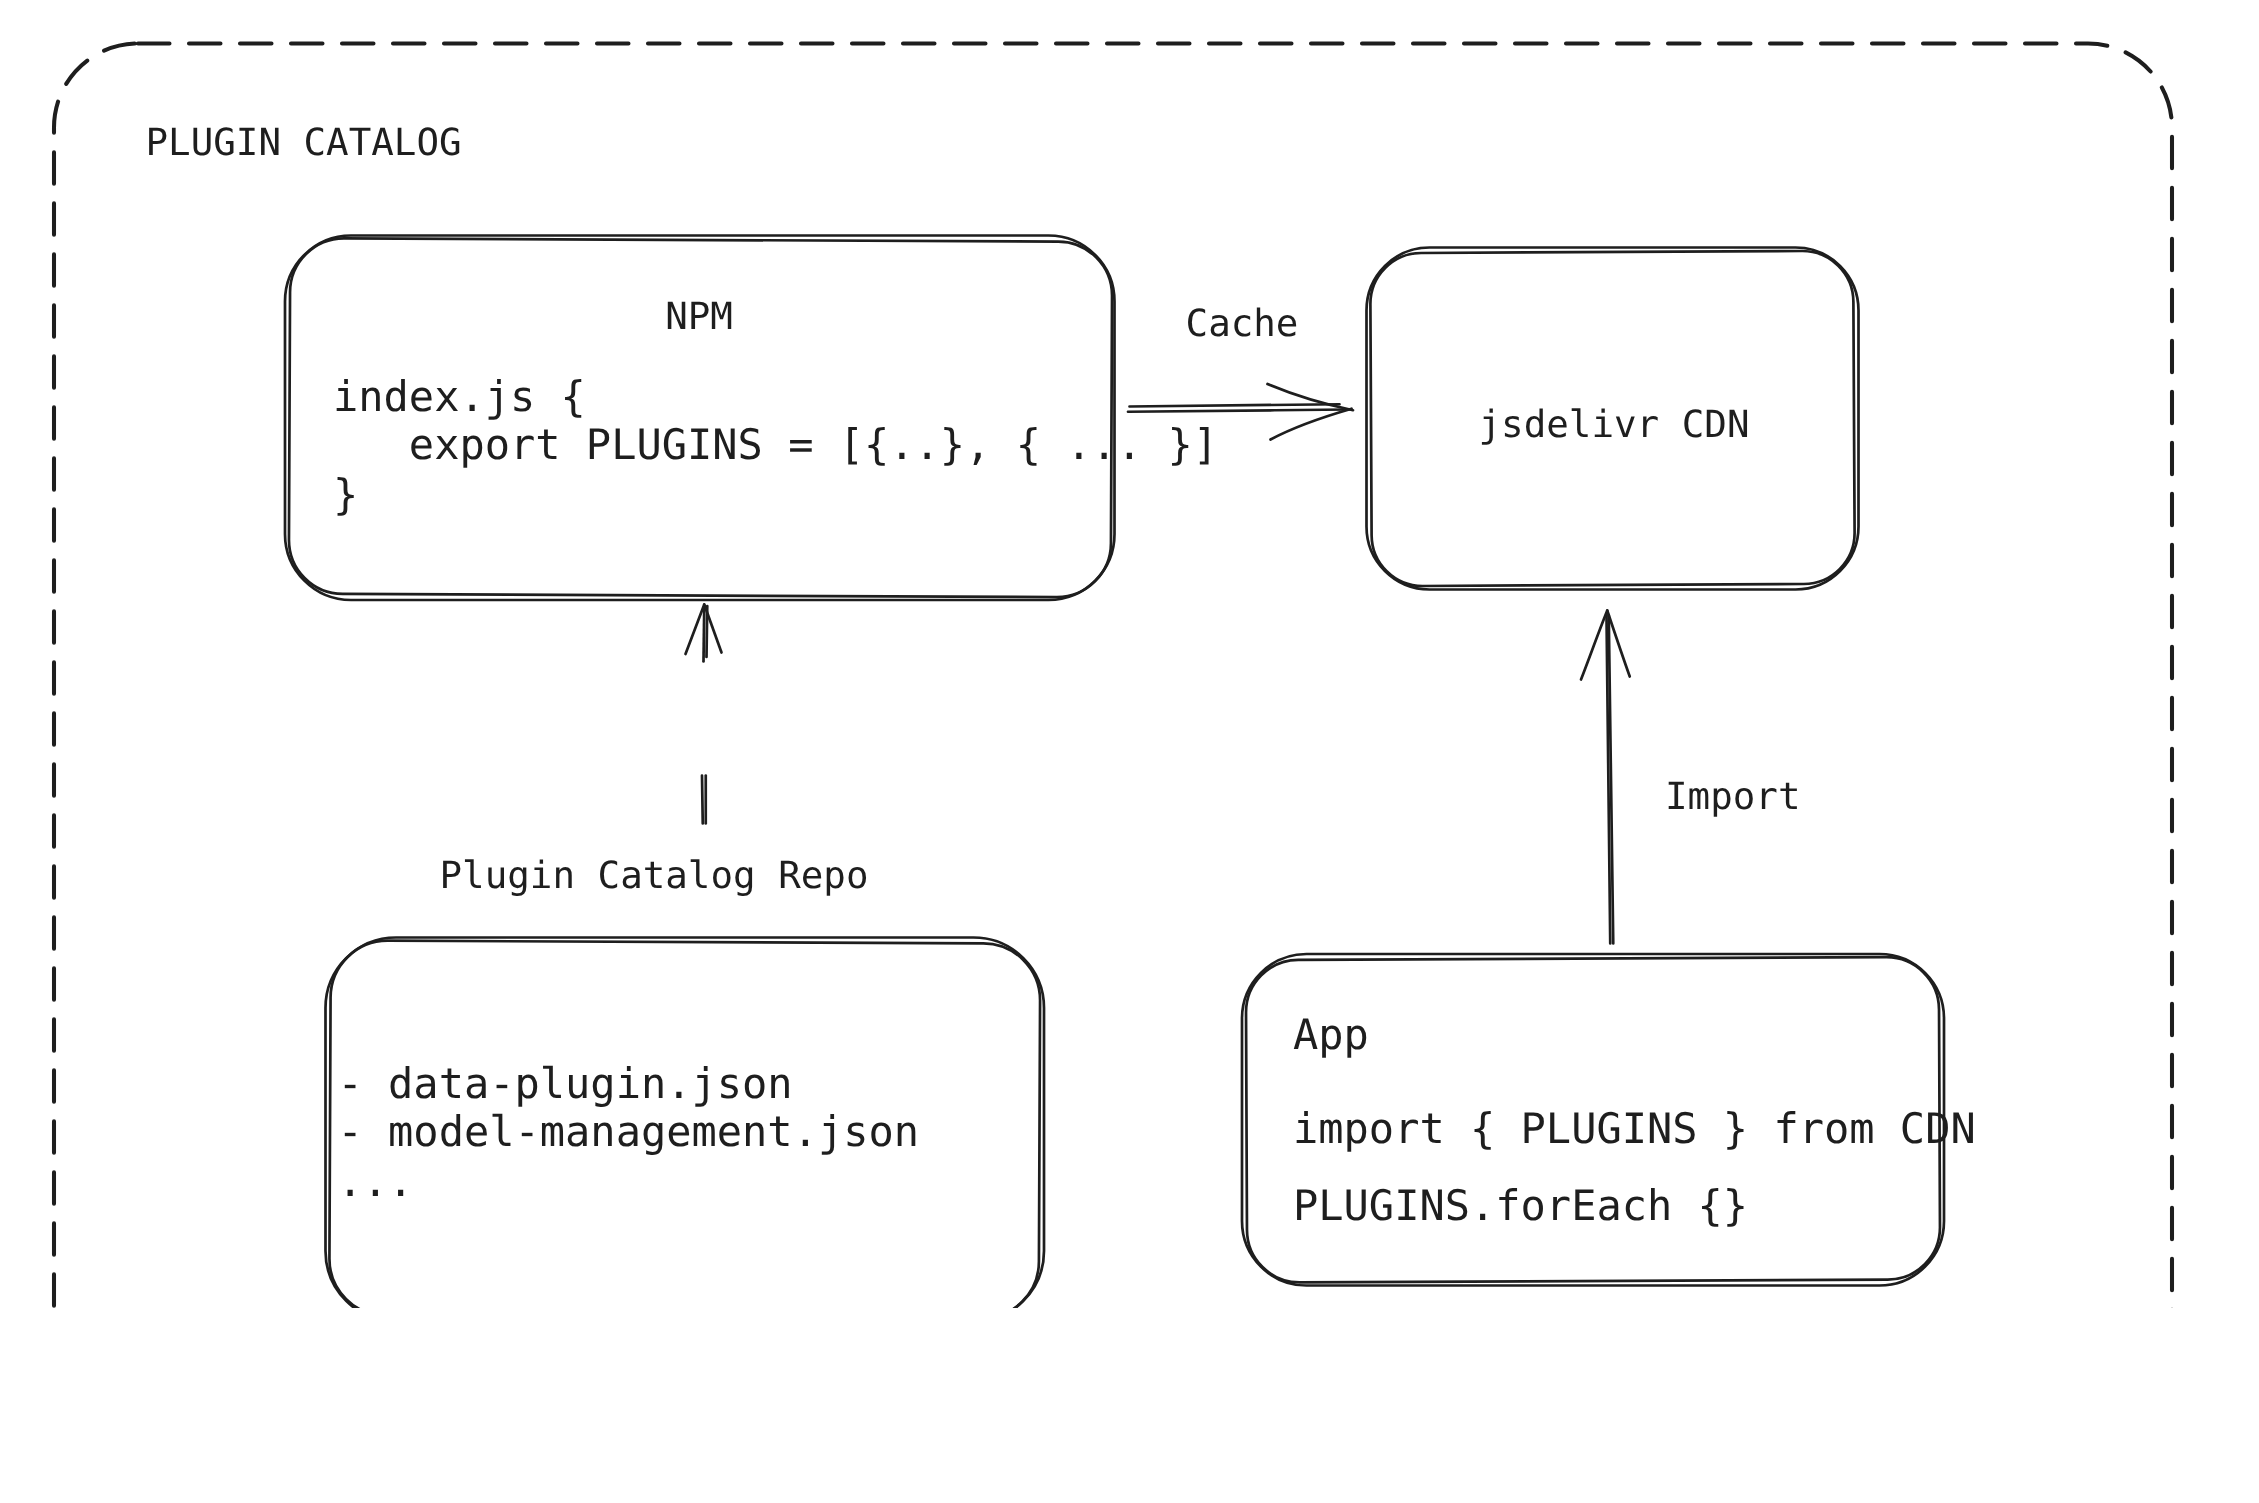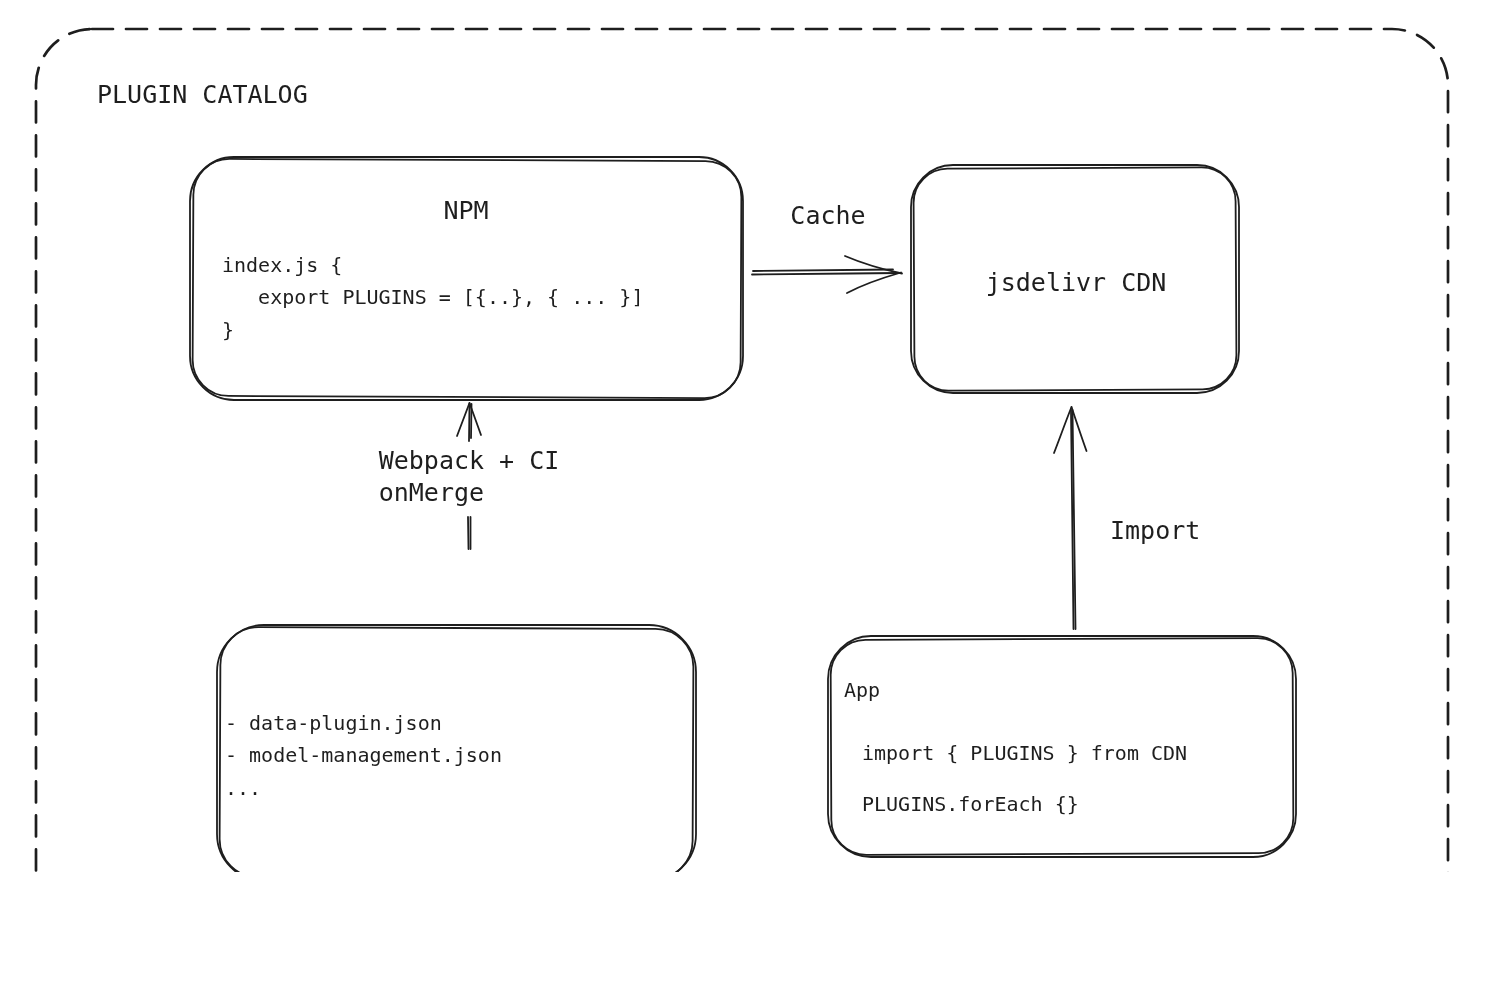--- a/index.html
+++ b/index.html
@@ -21,21 +21,21 @@
     left: 0;
     top: 0;
   }
   .t {
     position: absolute;
     white-space: pre;
     color: #1e1e1e;
     font-family: "DejaVu Sans Mono", "Liberation Mono", monospace;
   }
   .label { font-size: 25px; line-height: 30px; }
-  .code  { font-size: 20px; line-height: 32.5px; }
+  .code  { font-size: 28px; line-height: 32.5px; }
   .cx { transform: translateX(-50%); text-align: left; }
   svg path, svg rect {
     vector-effect: non-scaling-stroke;
   }
 </style>
 </head>
 <body>
 
 <div class="canvas">
 
@@ -93,25 +93,25 @@
 
   <div class="t label cx" style="left:466px; top:196px;">NPM</div>
   <div class="t code" style="left:222px; top:249px;">index.js {</div>
   <div class="t code" style="left:222px; top:281px;">   export PLUGINS = [{..}, { ... }]</div>
   <div class="t code" style="left:222px; top:314px;">}</div>
 
   <div class="t label cx" style="left:828px; top:201px;">Cache</div>
 
   <div class="t label cx" style="left:1076px; top:268px;">jsdelivr CDN</div>
 
-  <div class="t label cx" style="left:469px; top:445px; line-height:32px;"><span>Webpack + CI</span><br><span>onMerge</span></div>
 
+  <div class="t label cx" style="left:436px; top:569px;">Plugin Catalog Repo</div>
   <div class="t code" style="left:225px; top:707px;">- data-plugin.json</div>
   <div class="t code" style="left:225px; top:739px;">- model-management.json</div>
   <div class="t code" style="left:225px; top:772px;">...</div>
 
-  <div class="t code" style="left:844px; top:674px;text-align:right;">App</div>
+  <div class="t code" style="left:862px; top:674px;text-align:right;">App</div>
   <div class="t code" style="left:862px; top:737px;">import { PLUGINS } from CDN</div>
   <div class="t code" style="left:862px; top:788px;">PLUGINS.forEach {}</div>
 
   <div class="t label" style="left:1110px; top:516px;">Import</div>
 
 </div>
 
 </body></html>

